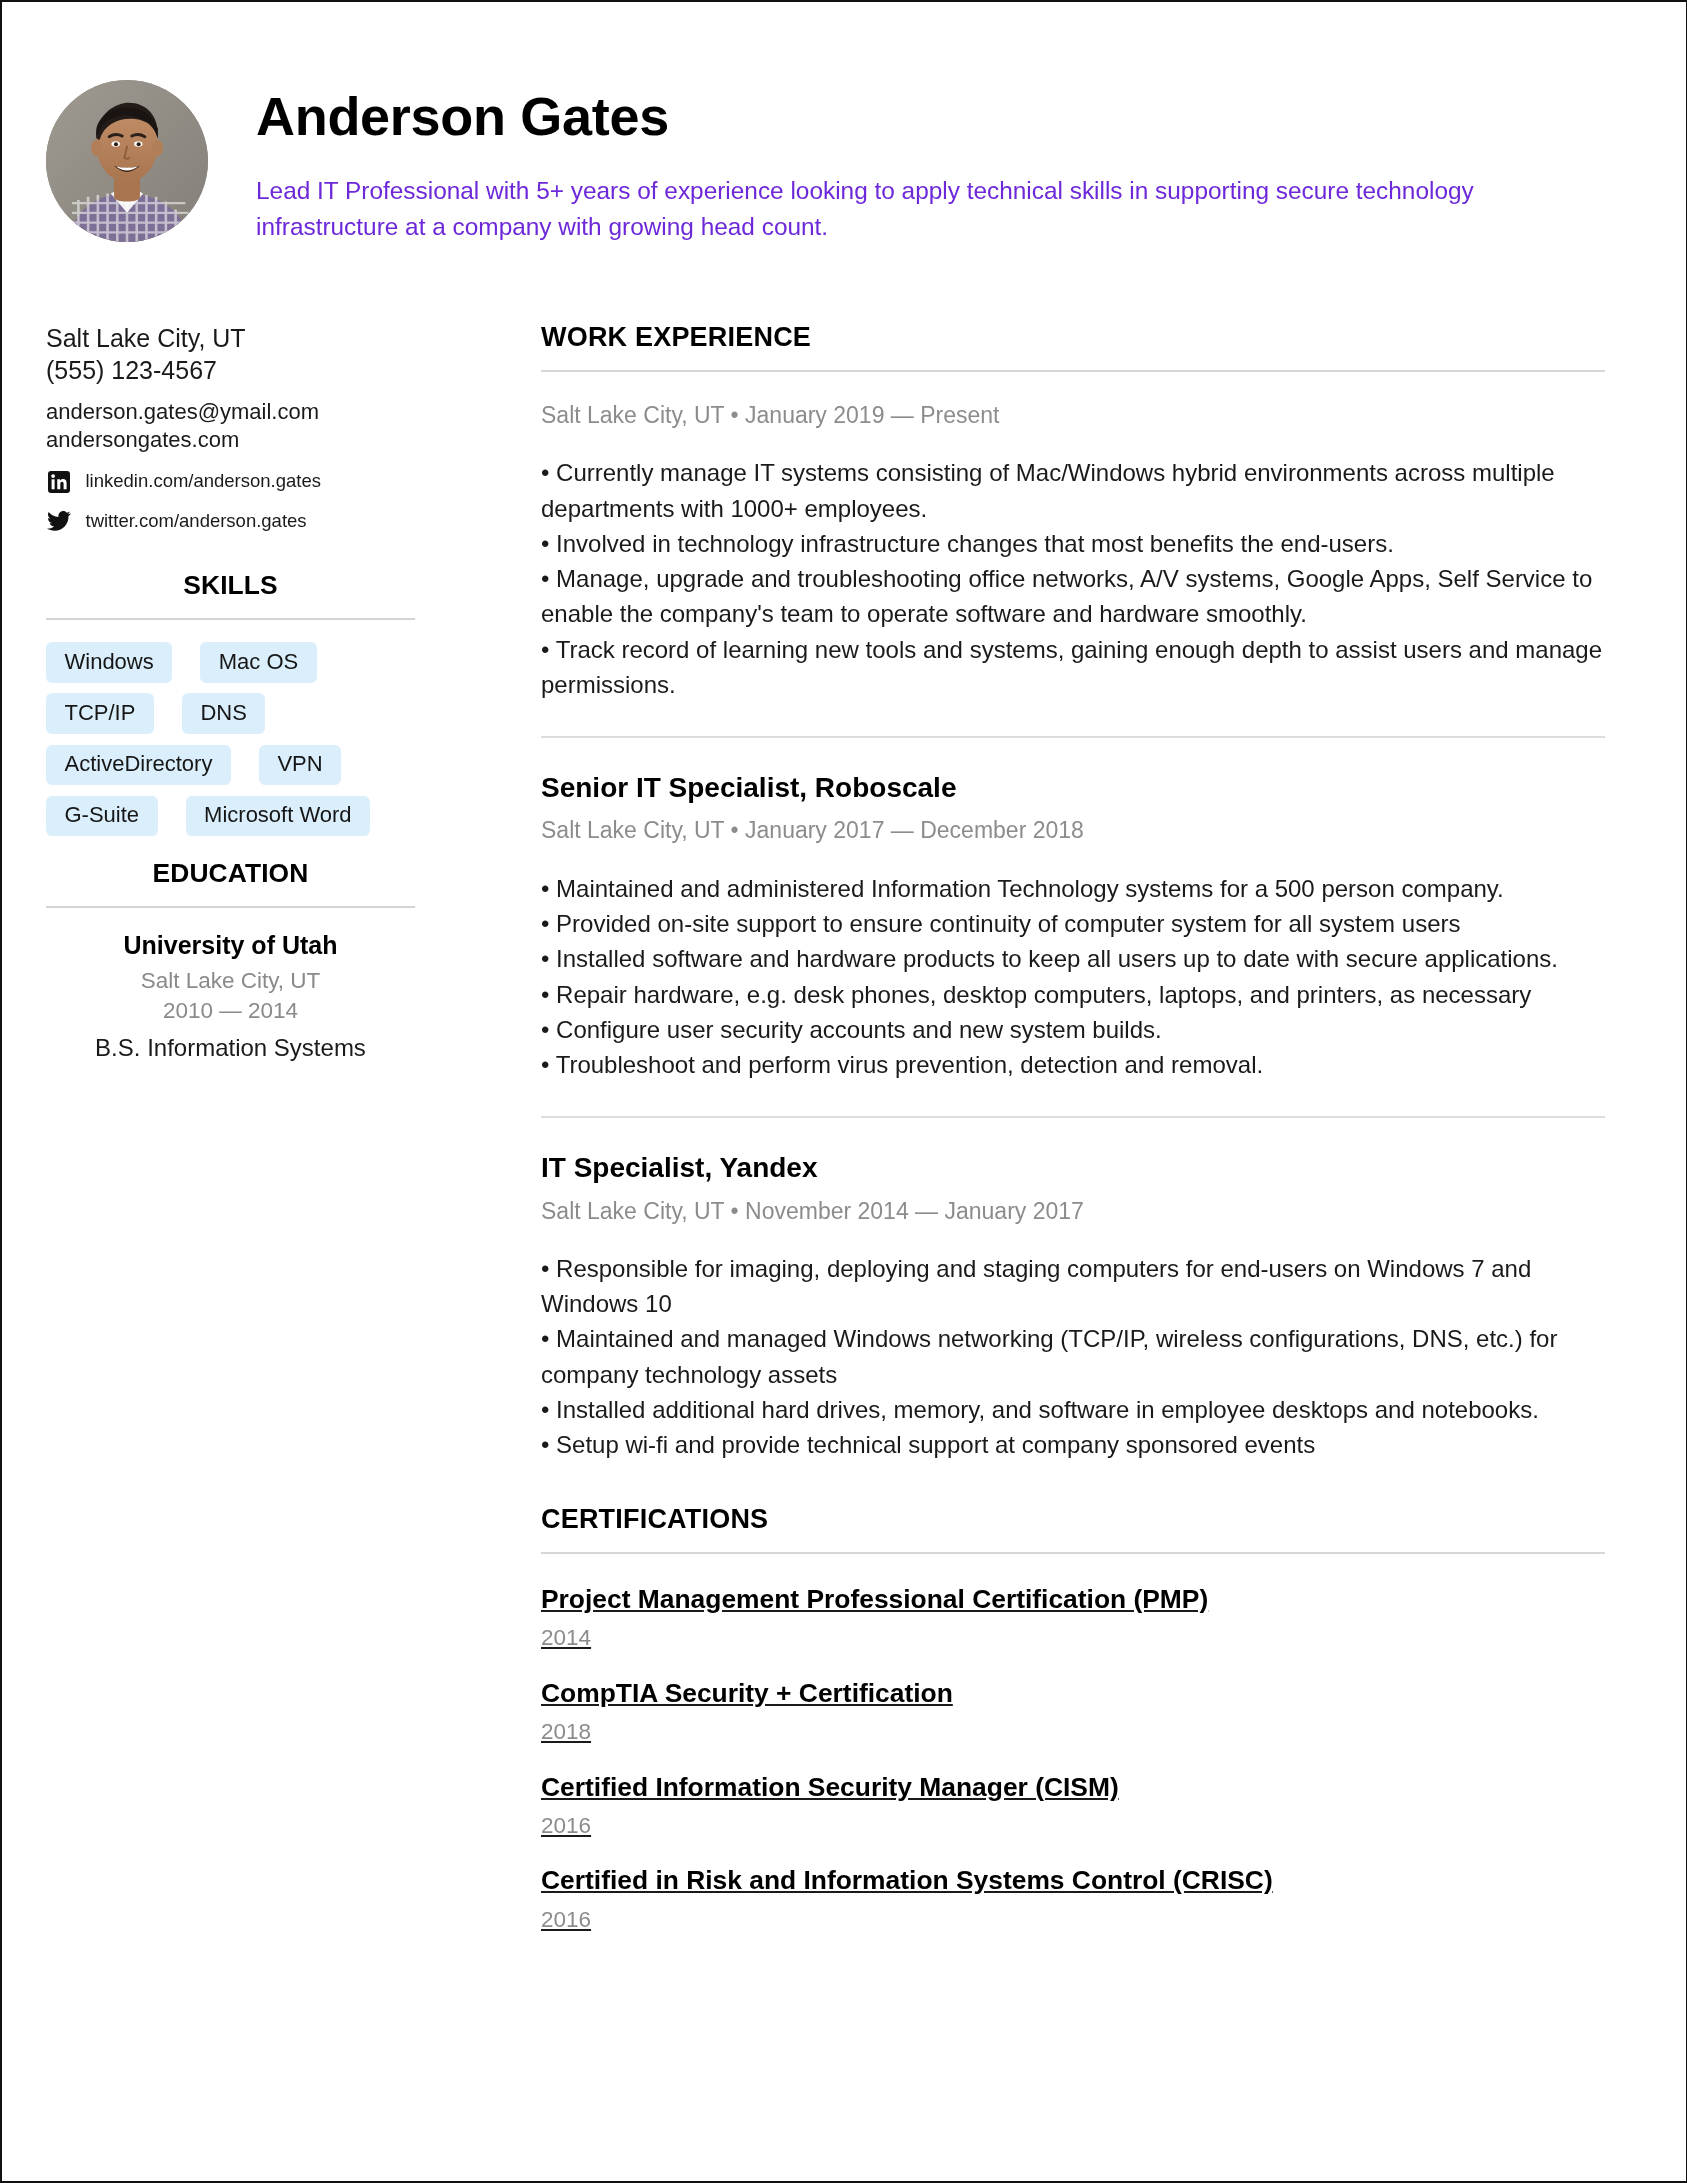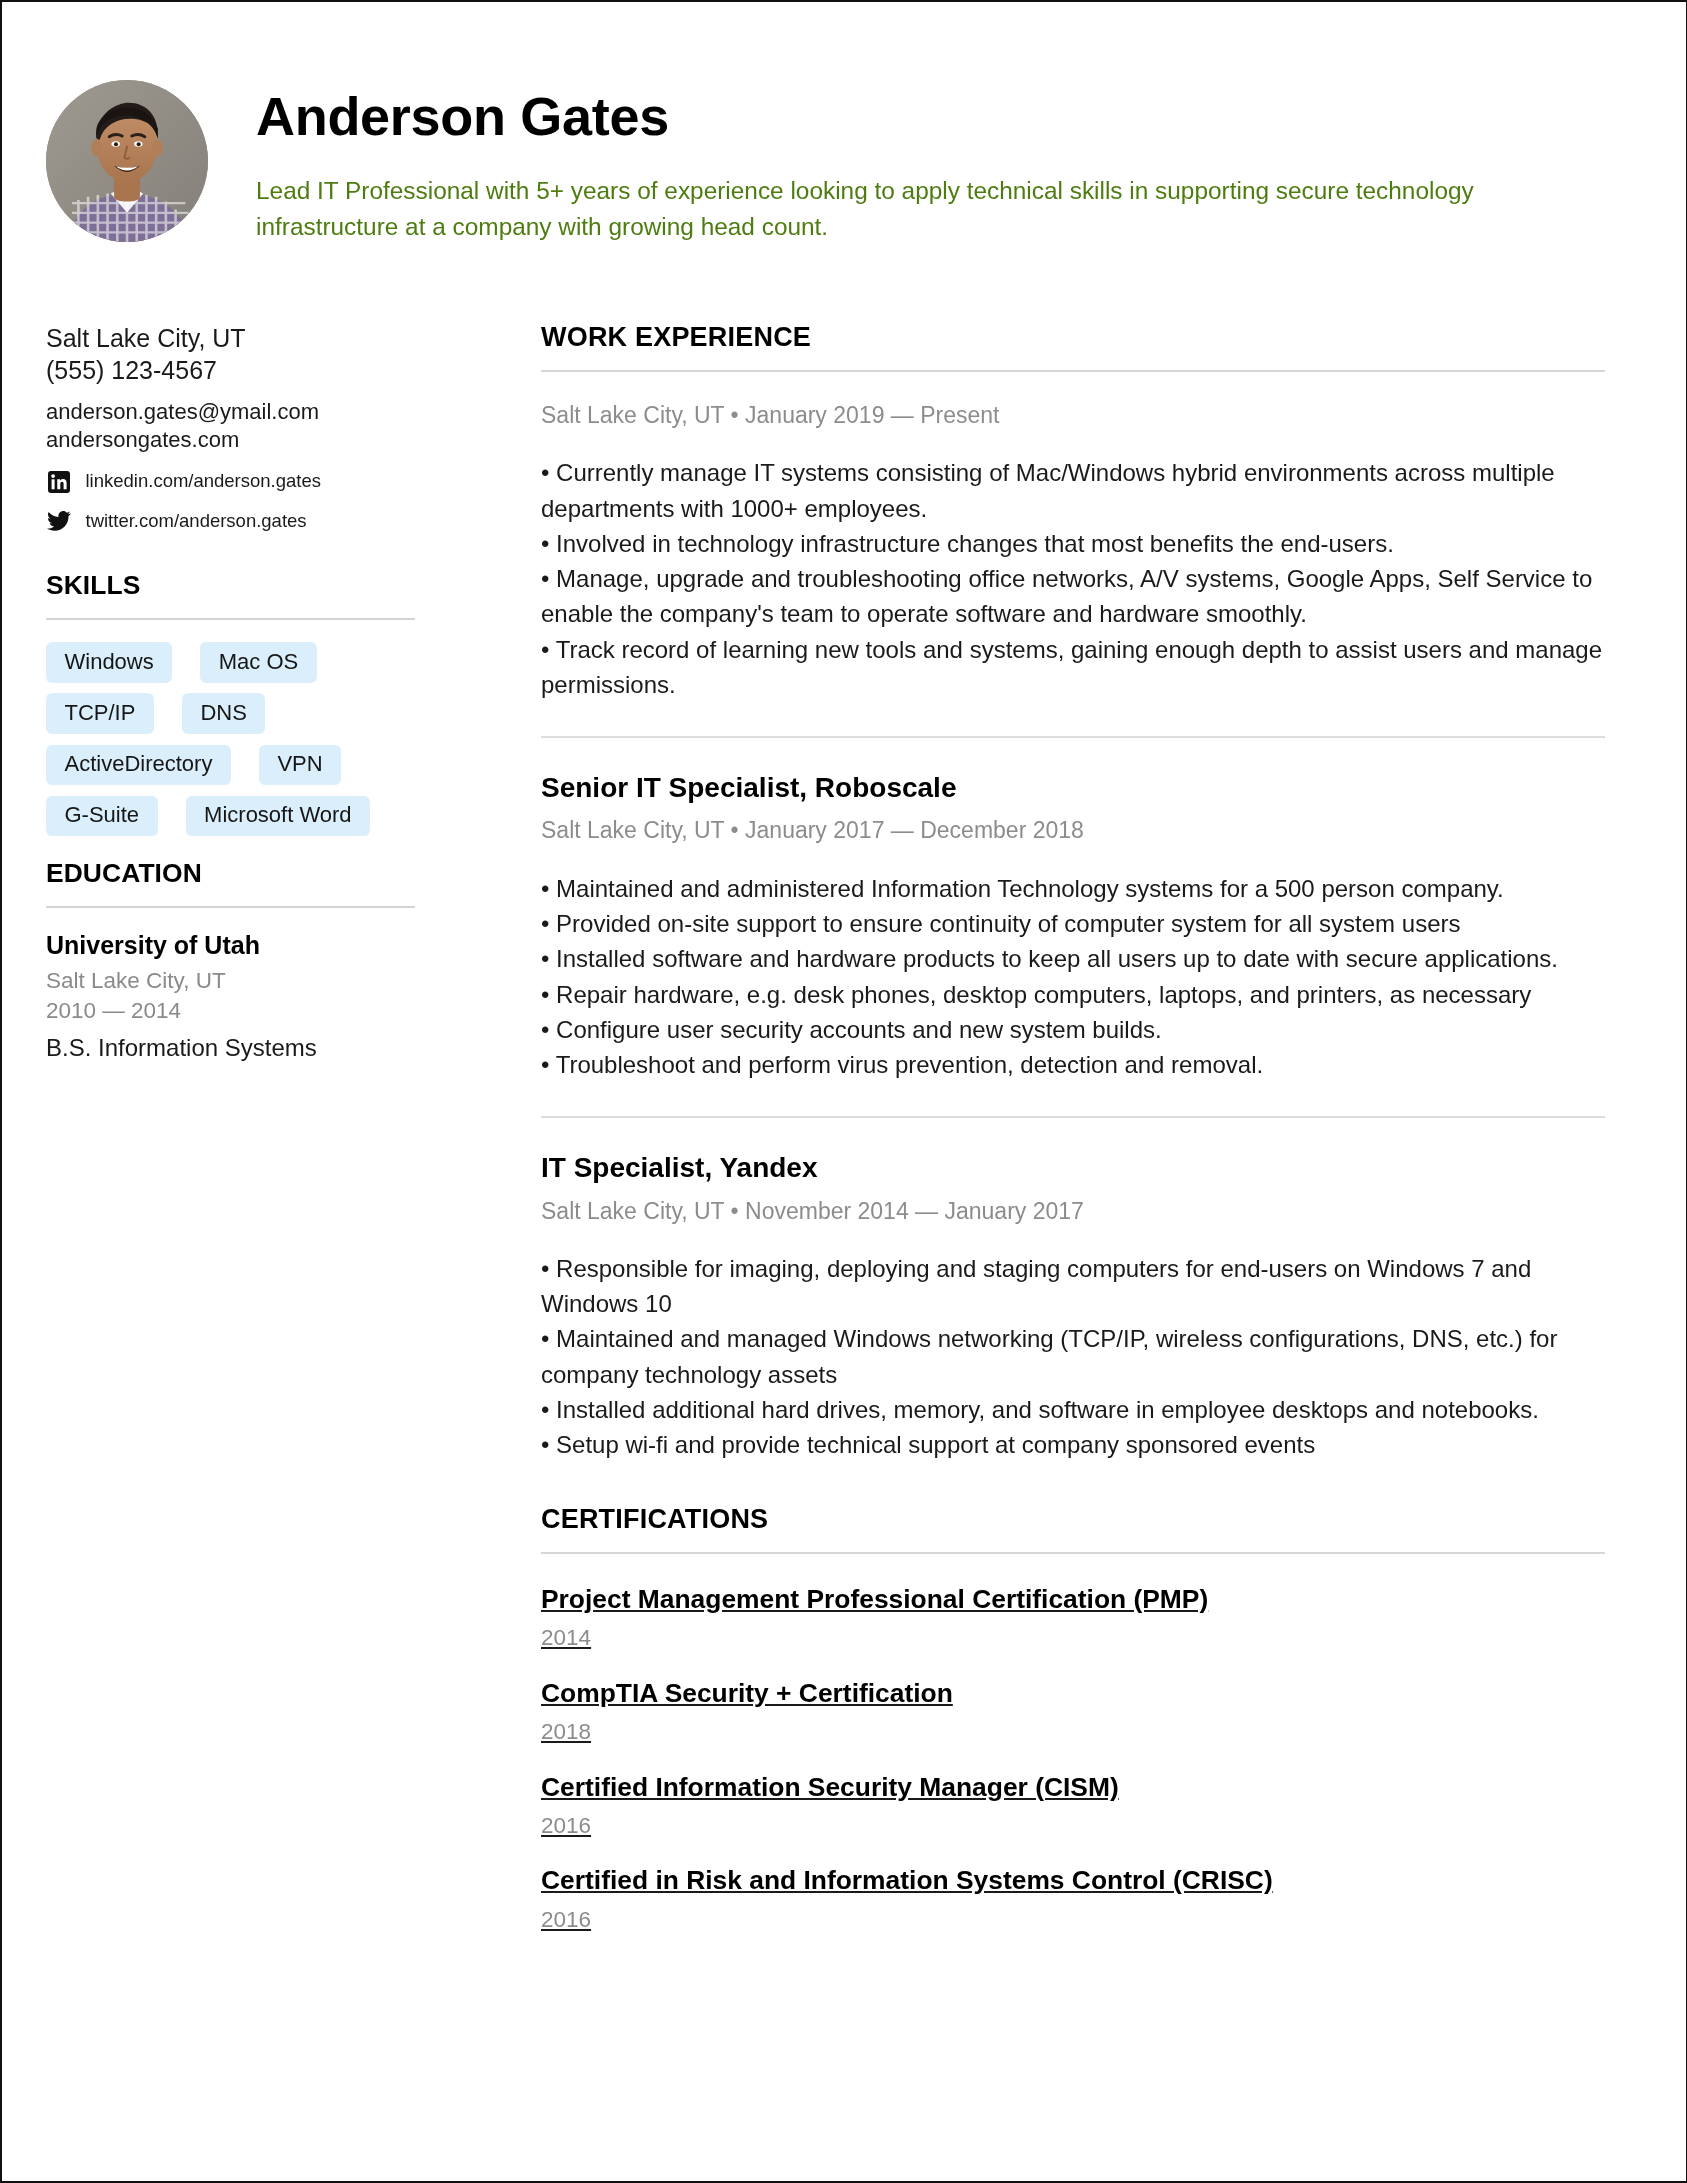--- a/index.html
+++ b/index.html
@@ -54,21 +54,21 @@
     font-weight: 700;
     letter-spacing: -0.3px;
     line-height: 1.0;
     margin: 0 0 30px 0;
     color: #000000;
   }
 
   .summary {
     font-size: 24.4px;
     line-height: 1.45;
-    color: #4d7c0f;
+    color: #6d28d9;
     margin: 0;
     max-width: 1275px;
   }
 
   
   .columns {
     display: flex;
     align-items: flex-start;
     gap: 0;
   }
@@ -130,21 +130,21 @@
     letter-spacing: 0.1px;
     color: #000000;
     margin: 0 0 17px 0;
   }
   .sec-rule {
     height: 2px;
     background: #d4d4d4;
     margin: 0 0 22.5px 0;
   }
 
-  .left-section { margin-top: 22px; }
+  .left-section { margin-top: 22px; text-align: center; }
 
   
   .skill-rows { display: block; }
   .skill-row {
     display: flex;
     gap: 28px;
     margin-bottom: 10.6px;
     flex-wrap: nowrap;
   }
   .skill-tag {

